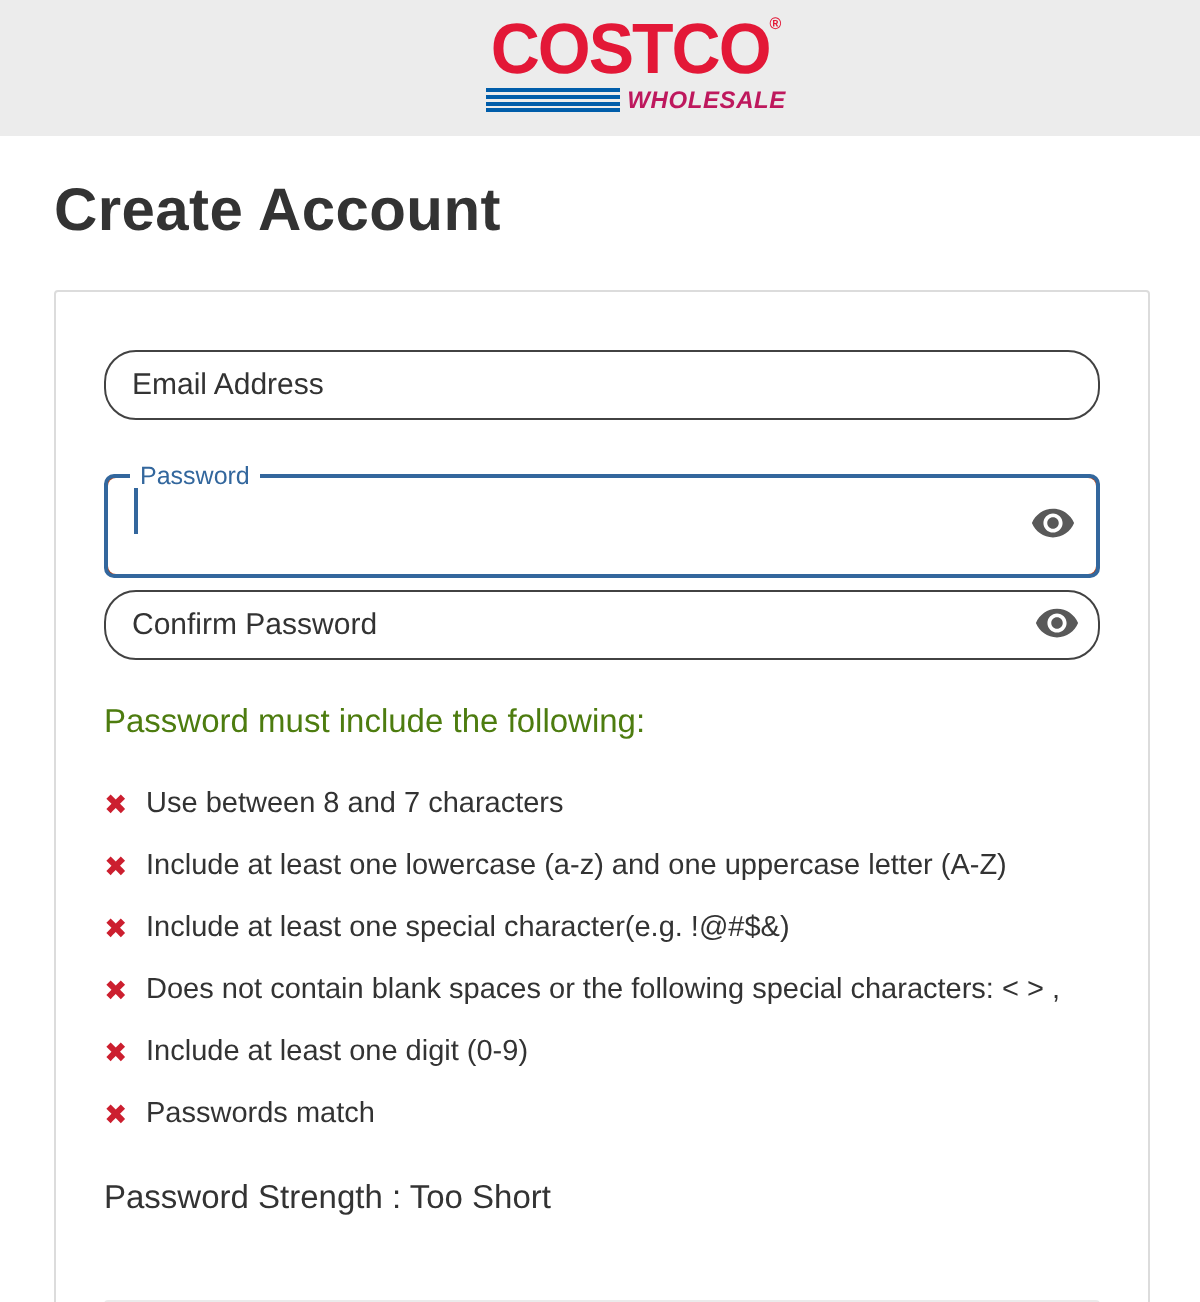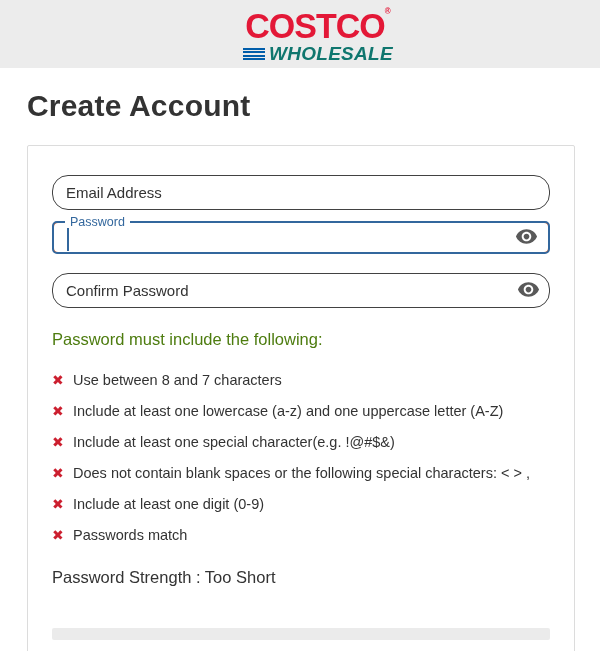--- a/index.html
+++ b/index.html
@@ -21,22 +21,22 @@
     color: #e31837; letter-spacing: -1px; text-align: center;
     transform: scaleY(1.05); white-space: nowrap;
   }
   .logo-reg { font-size: 8px; vertical-align: top; letter-spacing: 0; }
   .logo-bottom { display: flex; align-items: center; margin-top: 2px; }
   .logo-stripes {
     flex: 1; height: 12px; margin-right: 4px;
     background: repeating-linear-gradient(to bottom, #005daa 0 2px, rgba(0,0,0,0) 2px 3.4px);
   }
   .logo-wholesale {
-    font-size: 19px; font-weight: 800; font-style: italic;
-    color: #0f766e; letter-spacing: 0.3px; white-space: nowrap;
+    font-size: 12px; font-weight: 800; font-style: italic;
+    color: #be185d; letter-spacing: 0.3px; white-space: nowrap;
   }
   
   .page-title {
     margin: 21px 0 0 27px;
     font-size: 30px; font-weight: 700; color: #333; letter-spacing: 0.2px;
   }
   .card {
     margin: 22px 0 0 27px; width: 548px; height: 600px;
     border: 1px solid #dcdcdc; border-radius: 2px;
     background: #fff; padding: 29px 24px 0 24px;
@@ -45,39 +45,39 @@
   .field { position: relative; width: 100%; }
   .text-input {
     width: 100%; height: 35px;
     border: 1.5px solid #424242; border-radius: 16px;
     padding: 0 40px 0 13px;
     font-size: 15px; color: #333; background: #fff; outline: none;
     font-family: "Liberation Sans", "DejaVu Sans", sans-serif;
   }
   .text-input::placeholder { color: #333; opacity: 1; }
   .field-password {
-    margin-top: 11px; height: 33px;
+    margin-top: 27px; height: 52px;
     border: 2px solid #33679d; border-radius: 5px;
     position: relative; background: #c2410c;
   }
   .float-label {
     position: absolute; top: -8px; left: 11px;
     background: #fff; padding: 0 5px;
     font-size: 12.5px; color: #33679d; line-height: 15px;
   }
   .password-input {
     width: 100%; height: 100%; border: none; outline: none;
     border-radius: 4px; padding: 0 40px 0 13px;
     font-size: 15px; color: #333;
   }
   .caret {
     position: absolute; left: 13px; top: 5px;
     width: 1.5px; height: 23px; background: #33679d;
   }
-  .field-confirm { margin-top: 19px; }
+  .field-confirm { margin-top: 6px; }
   .eye-btn {
     position: absolute; right: 9px; top: 50%; transform: translateY(-50%);
     width: 26px; height: 26px; border: none; background: none; cursor: pointer;
     display: flex; align-items: center; justify-content: center; padding: 0;
   }
   .eye-btn svg { width: 23px; height: 23px; fill: #595959; }
   
   .req-heading { margin-top: 22px; font-size: 16.5px; color: #4d7c0f; }
   .req-list { list-style: none; margin-top: 24px; }
   .req-item {

